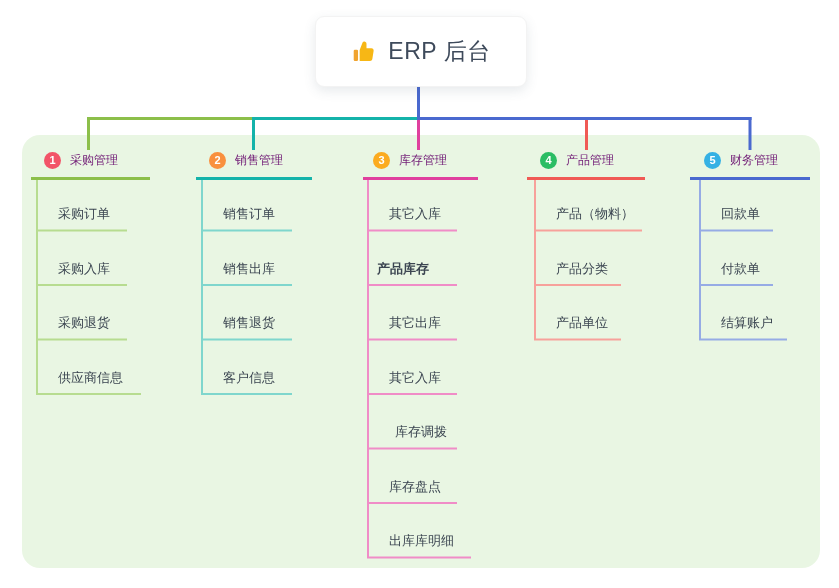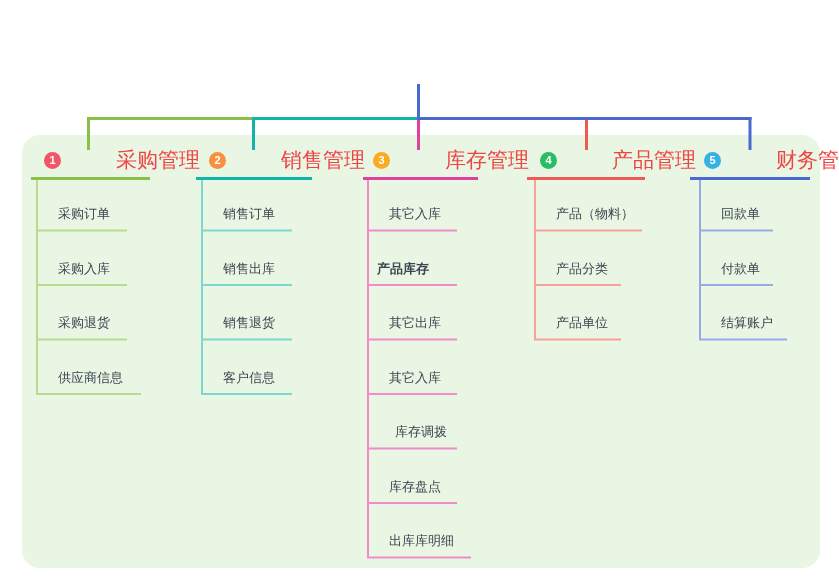--- a/index.html
+++ b/index.html
@@ -24,21 +24,21 @@
   }
   .badge{
     width:17px;height:17px;border-radius:50%;flex:0 0 17px;
     color:#fff;font-size:11px;font-weight:bold;text-align:center;line-height:17px;
   }
   .badge-1{background:#f25468;}
   .badge-2{background:#f9903e;}
   .badge-3{background:#fbab20;}
   .badge-4{background:#2abd64;}
   .badge-5{background:#35b1e4;}
-  .branch-title{font-size:21px;color:#ef4444;margin-left:46px;}
+  .branch-title{font-size:12px;color:#701a75;}
   .item{
     position:absolute;height:20px;line-height:20px;font-size:13px;color:#3b4551;white-space:nowrap;
   }
 </style>
 </head>
 <body>
 
 <div class="canvas">
 
   <div class="panel"></div>
@@ -97,20 +97,29 @@
 
     <g fill="none">
       <path d="M690 178.5 H810" stroke="#4a69cf" stroke-width="3"></path>
       <path d="M700 180 V339.5" stroke="#96abe5" stroke-width="2"></path>
       <path d="M699 230.5 H773" stroke="#96abe5" stroke-width="2"></path>
       <path d="M699 285 H773" stroke="#96abe5" stroke-width="2"></path>
       <path d="M699 339.5 H787" stroke="#96abe5" stroke-width="2"></path>
     </g>
   </svg>
 
+  <div class="root-node">
+    <span style="display:inline-flex;">
+      <svg width="26" height="26" viewBox="0 0 24 24">
+        <rect x="2.5" y="10" width="4" height="10.2" rx="1.1" fill="#f0a32f"></rect>
+        <path d="M8 20.2V10.2l2.5-6.6c.3-.8 1-1.3 1.8-1.3 1.1 0 2 .9 2 2v4.2h4.6c1.3 0 2.2 1.2 2 2.4l-1.2 7.5c-.2 1-1.1 1.8-2.1 1.8H8z" fill="#f7b715"></path>
+      </svg>
+    </span>
+    <span class="root-title">ERP 后台</span>
+  </div>
 
   <div class="branch-header" style="left:44px;top:150px;">
     <span class="badge badge-1">1</span>
     <span class="branch-title">采购管理</span>
   </div>
   <div class="item" style="left:58px;top:204px;">采购订单</div>
   <div class="item" style="left:58px;top:259px;">采购入库</div>
   <div class="item" style="left:58px;top:313px;text-align:center;">采购退货</div>
   <div class="item" style="left:58px;top:368px;">供应商信息</div>
 

